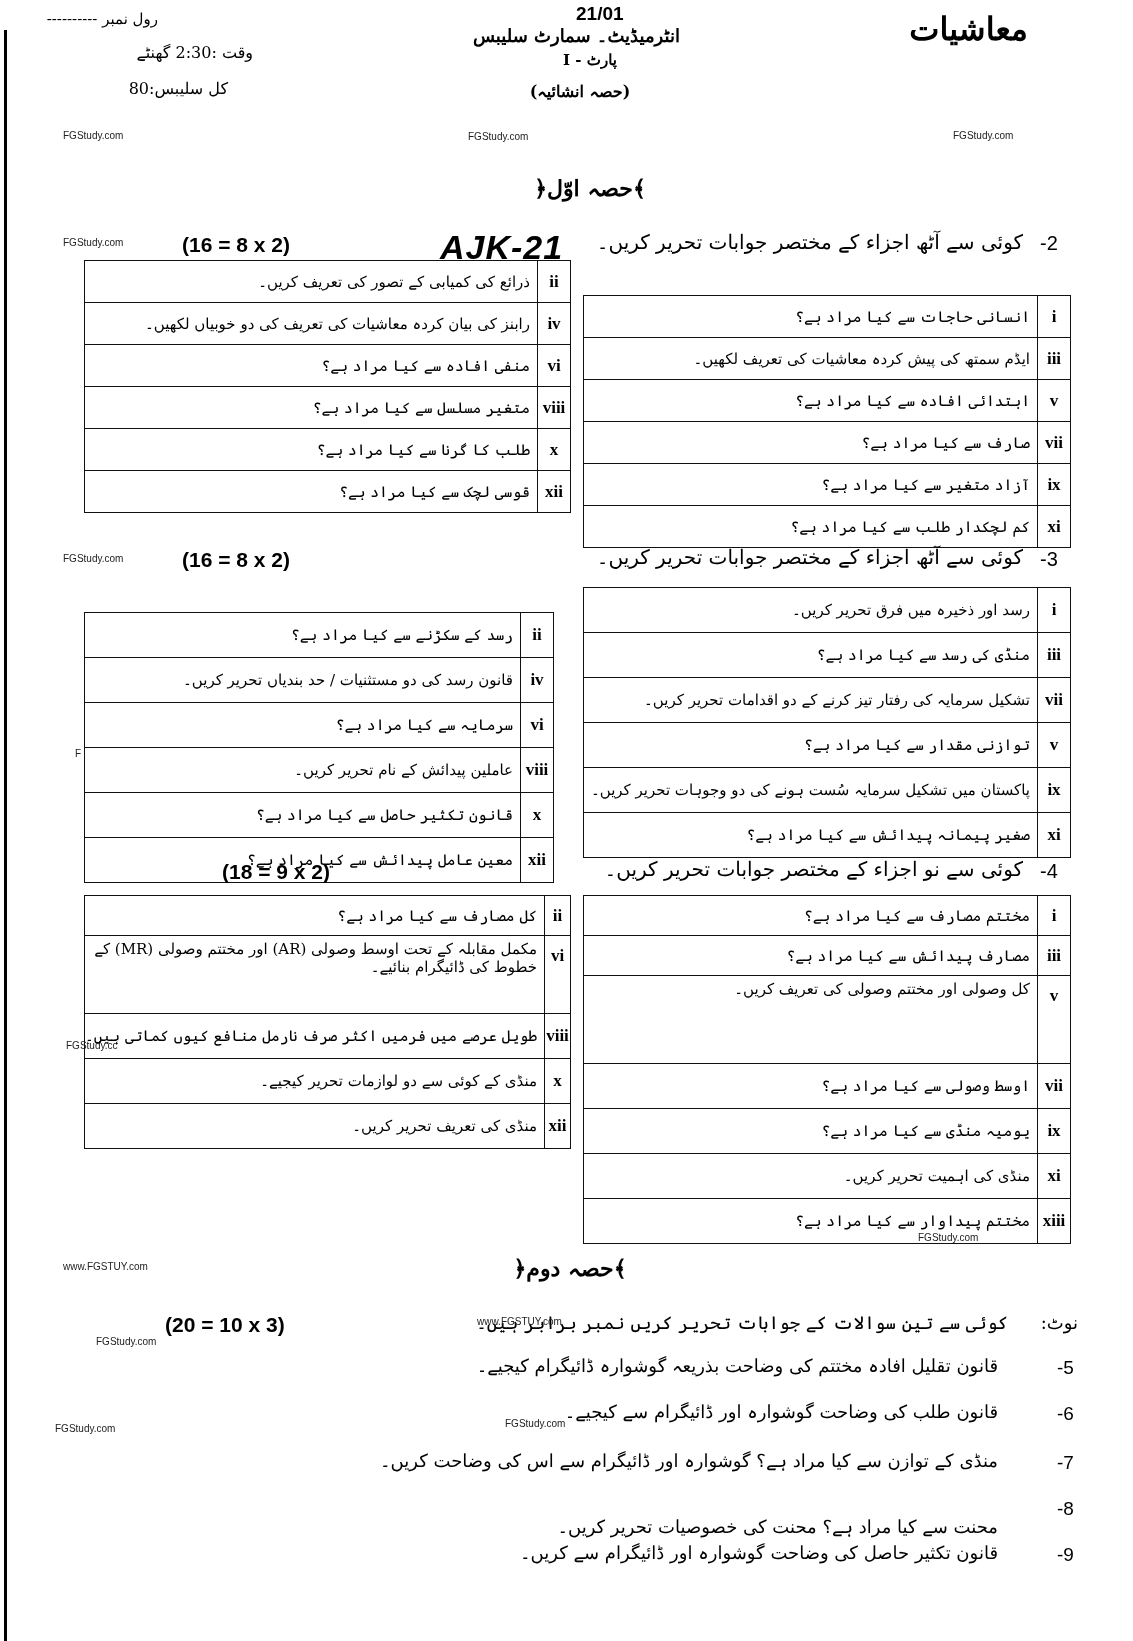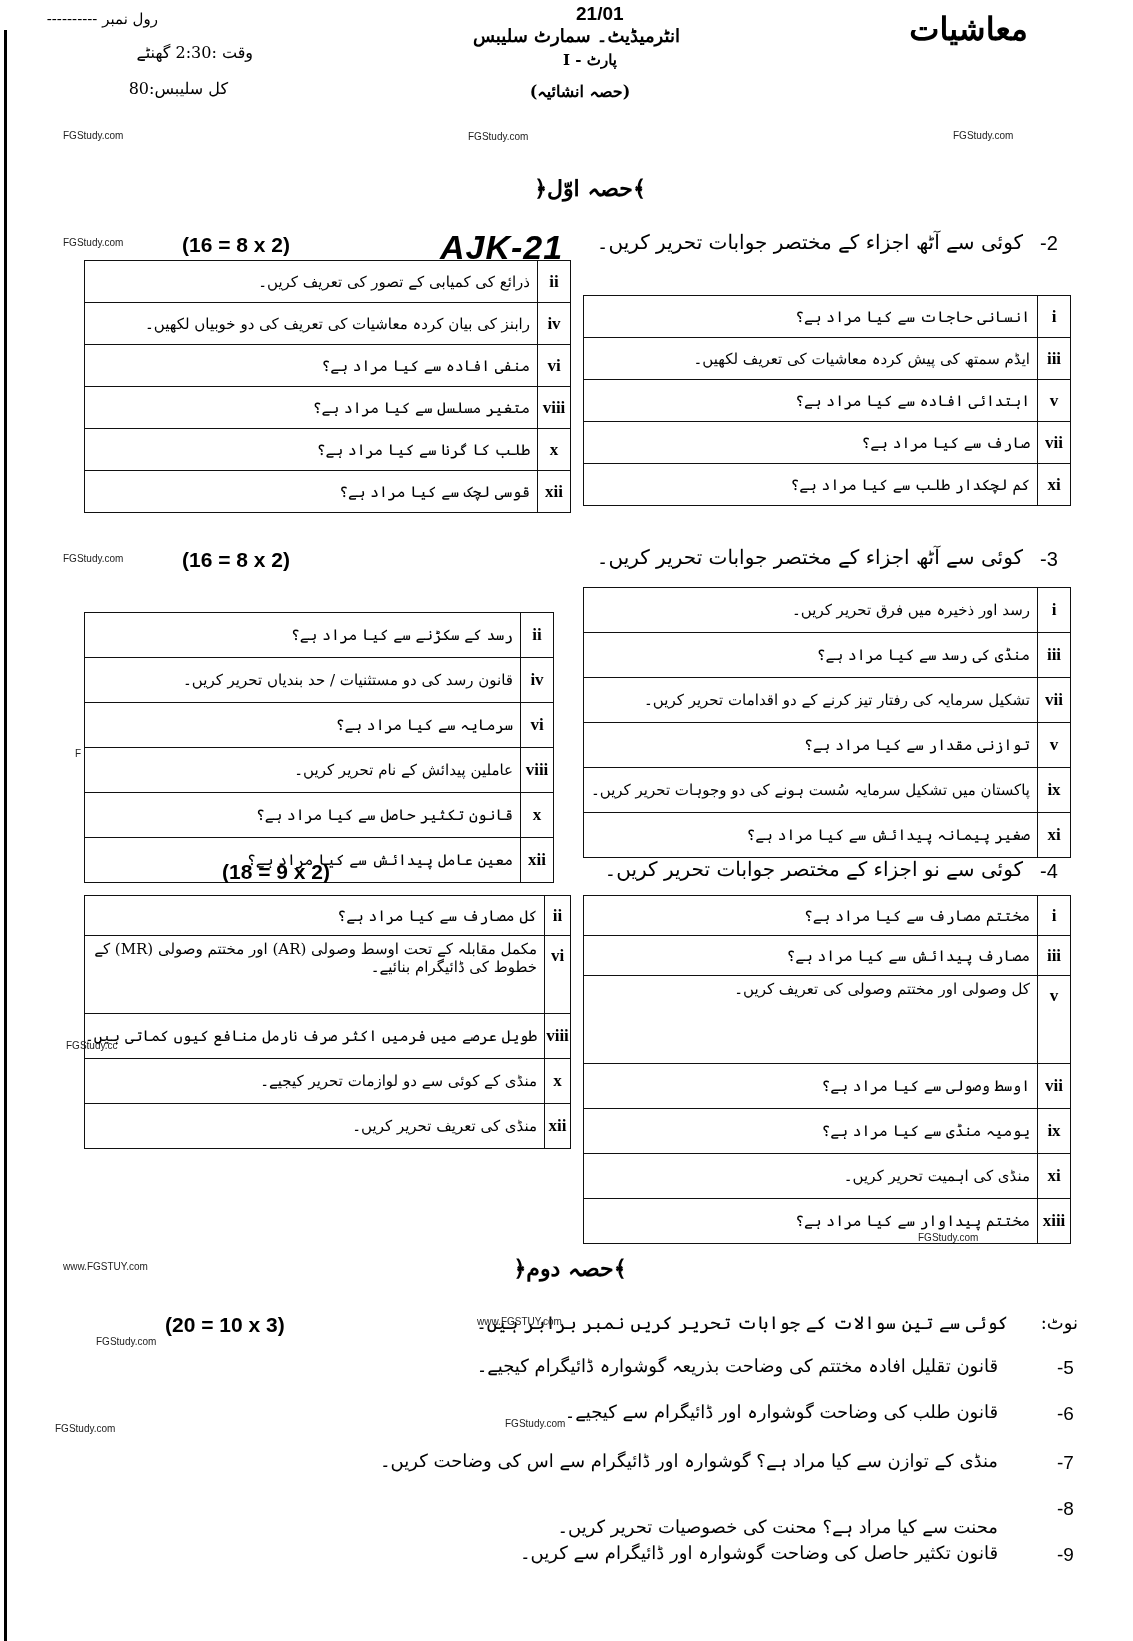--- a/index.html
+++ b/index.html
@@ -109,20 +109,24 @@
       </tr>
   <tr style="height:42px">
         <td class="txt">ابتدائی افادہ سے کیا مراد ہے؟</td>
         <td class="num">v</td>
       </tr>
   <tr style="height:42px">
         <td class="txt">صارف سے کیا مراد ہے؟</td>
         <td class="num">vii</td>
       </tr>
   <tr style="height:42px">
+        <td class="txt">آزاد متغیر سے کیا مراد ہے؟</td>
+        <td class="num">ix</td>
+      </tr>
+  <tr style="height:42px">
         <td class="txt">کم لچکدار طلب سے کیا مراد ہے؟</td>
         <td class="num">xi</td>
       </tr>
 </tbody>
   </table>
 
 <div class="abs wm" style="left:63px;top:553px;">FGStudy.com</div>
 <div class="abs marksbox" style="left:182px;top:548px;">(16 = 8 x 2)</div>
 <div class="abs urdu qtitle" style="right:110px;top:545px;">کوئی سے آٹھ اجزاء کے مختصر جوابات تحریر کریں۔</div>
 <div class="abs qnum" style="left:1040px;top:548px;">-3</div>

